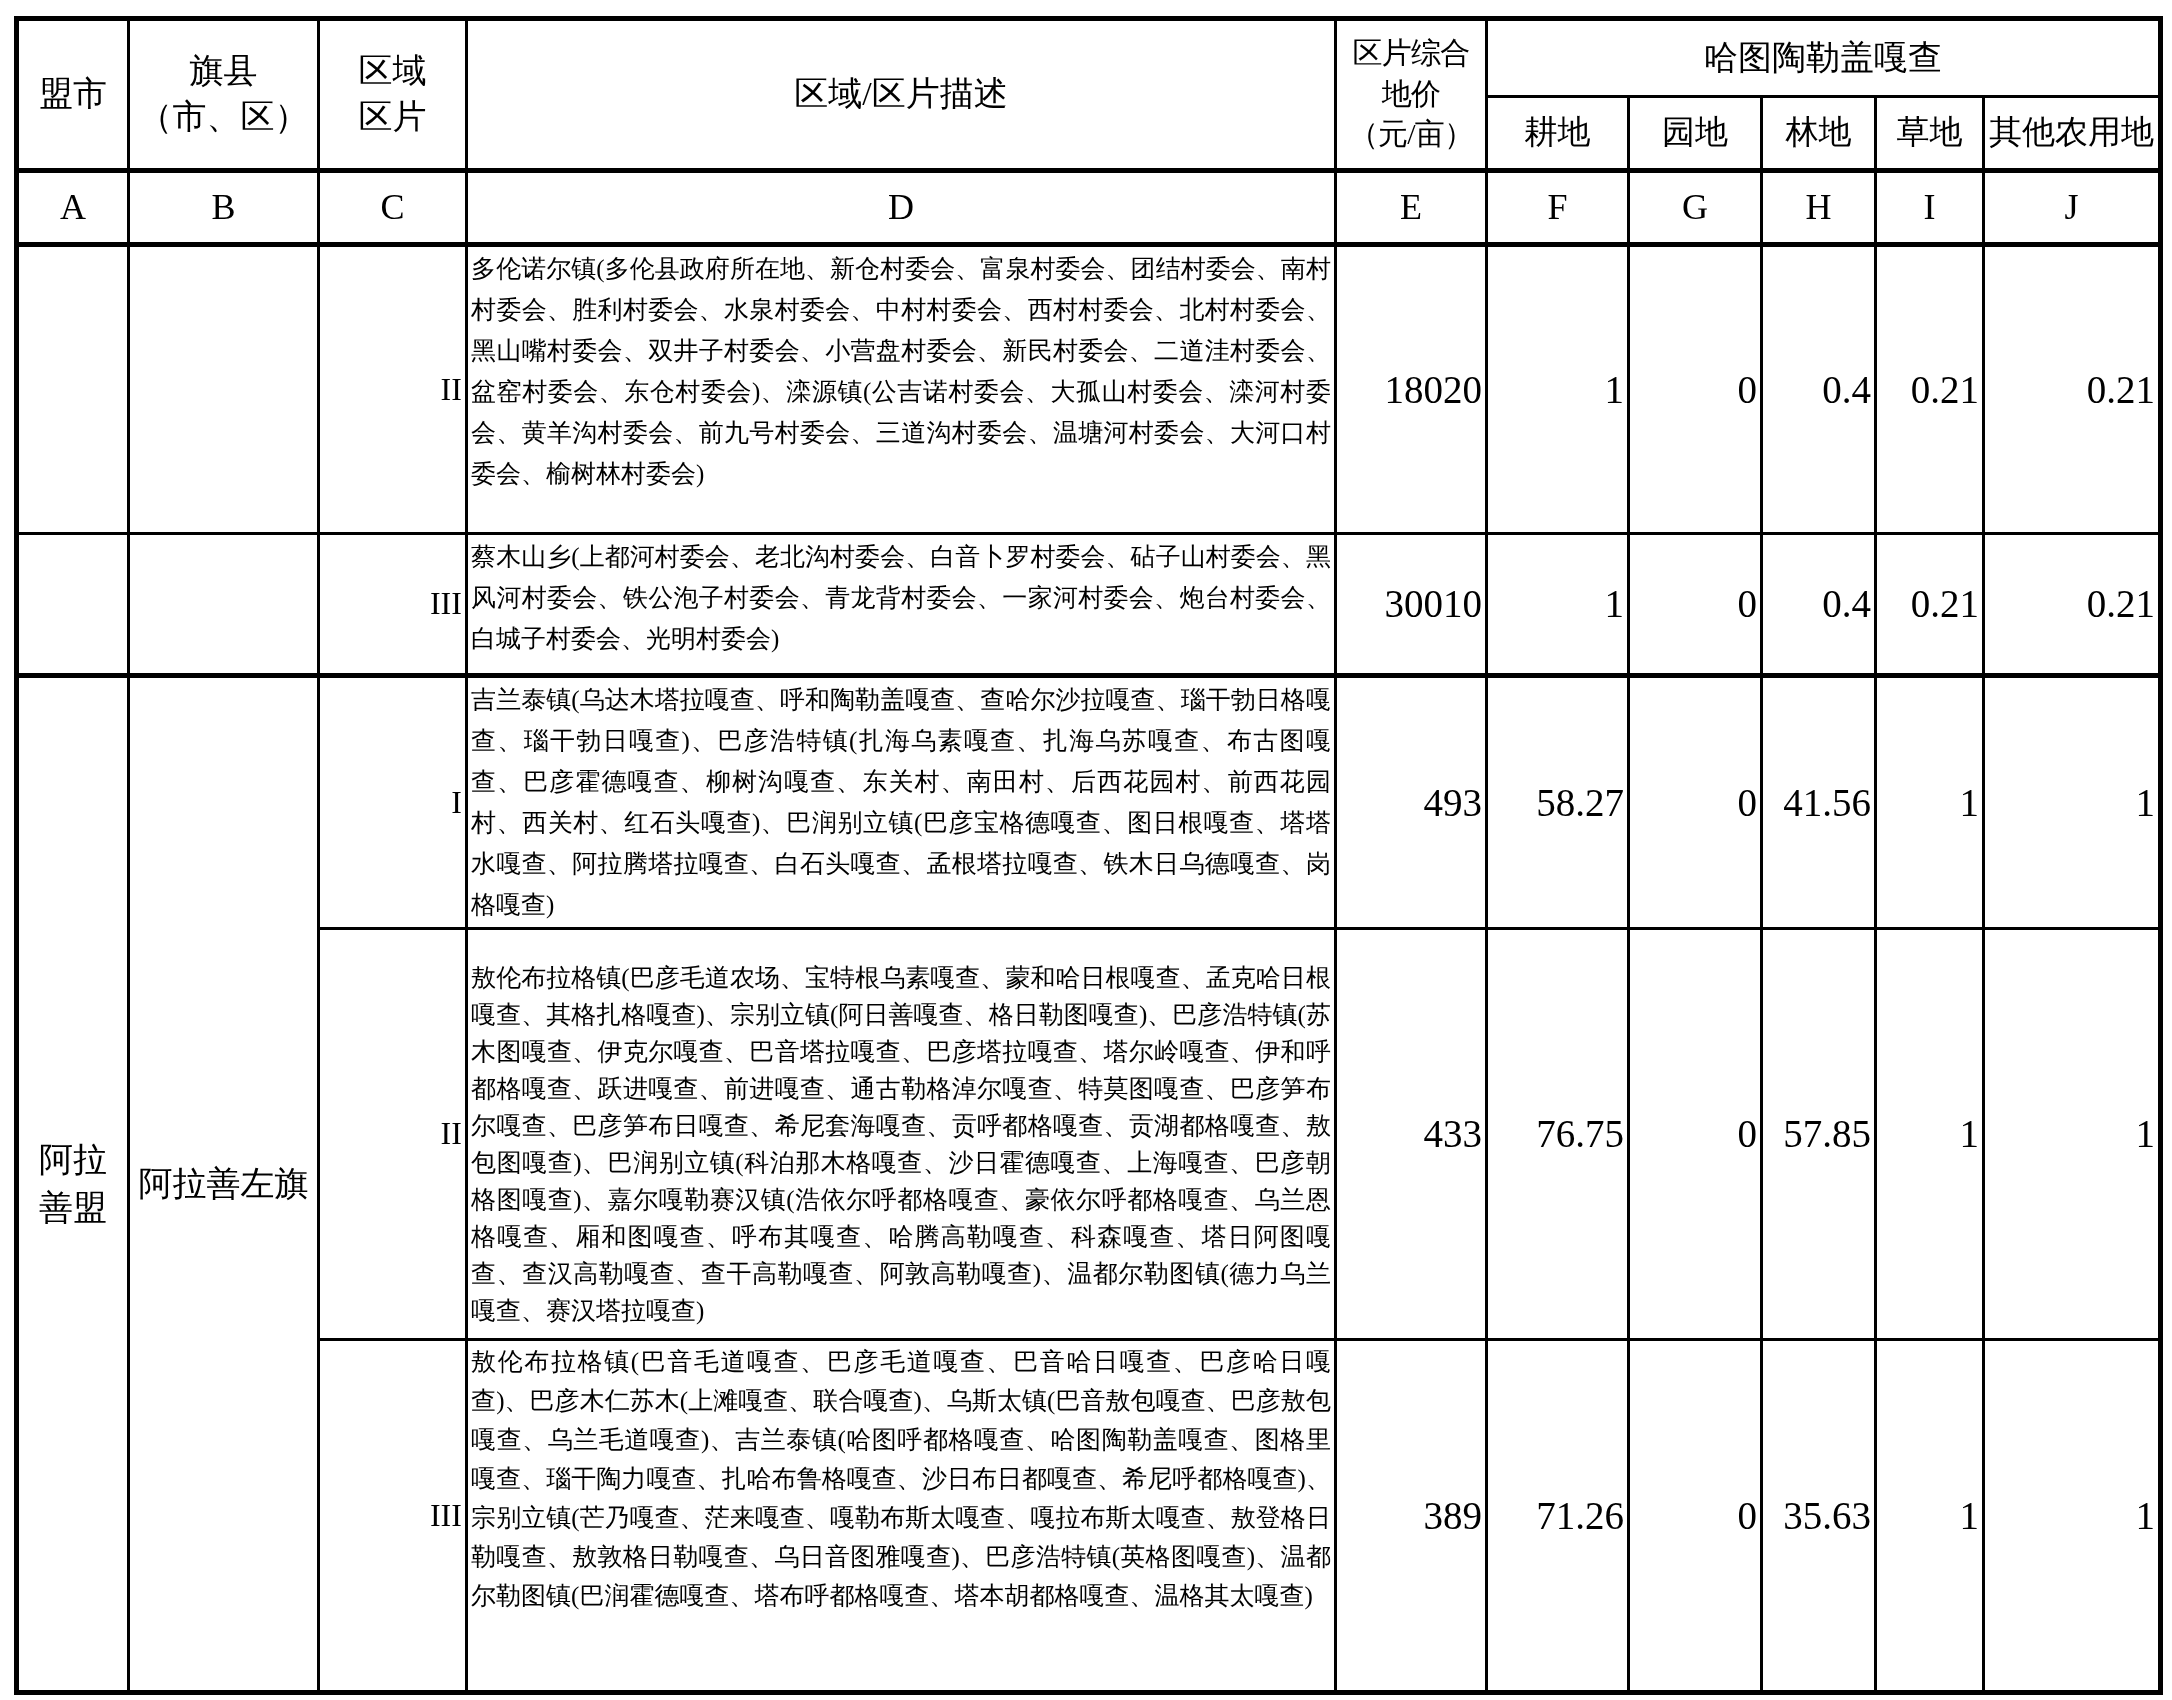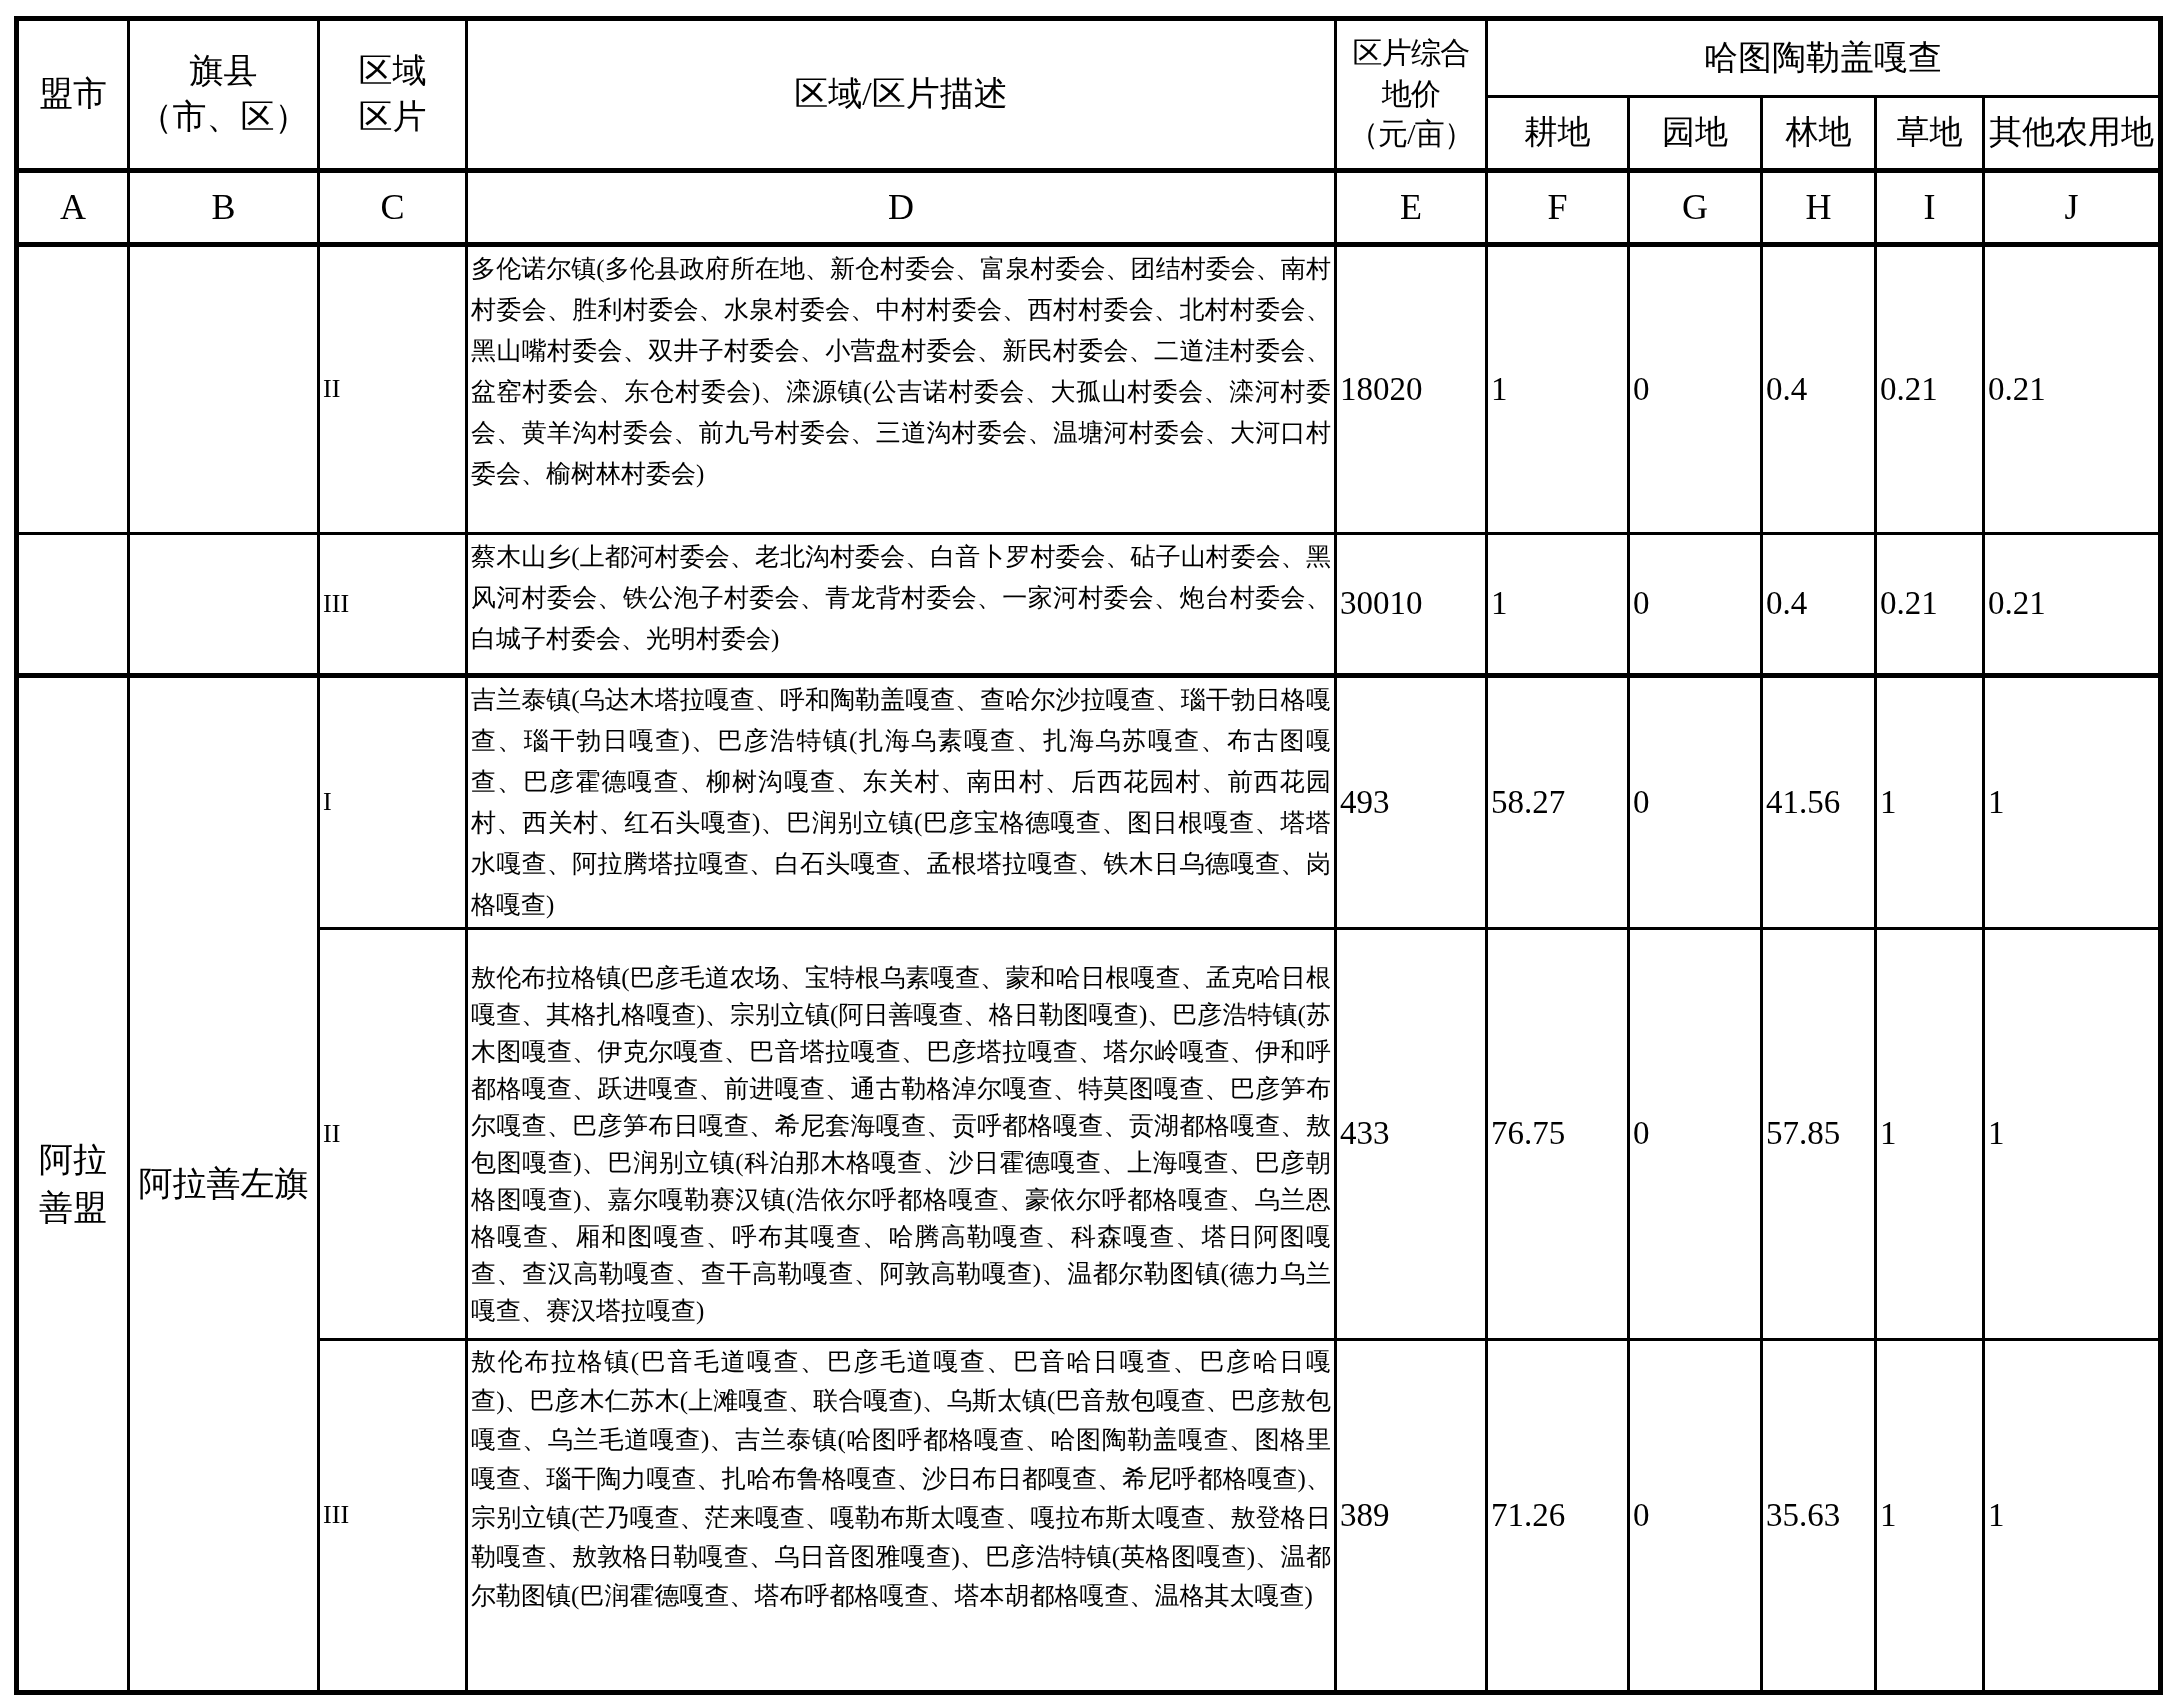--- a/index.html
+++ b/index.html
@@ -63,28 +63,28 @@
     text-align: justify;
     text-justify: inter-ideograph;
     vertical-align: top;
     padding: 3.9px 4.7px 0 7.8px;
     line-height: 41px;
   }
   .lh-tight .desc-inner { line-height: 37px; margin-top: 28px; }
   .lh-med .desc-inner   { line-height: 39px; }
   .desc-inner { display: block; }
   .zone-cell {
-    font-size: 26px;
-    text-align: left;
+    font-size: 32px;
+    text-align: right;
     vertical-align: middle;
     font-weight: 400;
   }
   .num-cell {
-    font-size: 33px;
-    text-align: left;
+    font-size: 39px;
+    text-align: right;
     vertical-align: middle;
     font-weight: 400;
   }
   .name-cell {
     font-size: 34px;
     font-weight: 600;
     text-align: center;
     vertical-align: middle;
     line-height: 1.4;
   }

